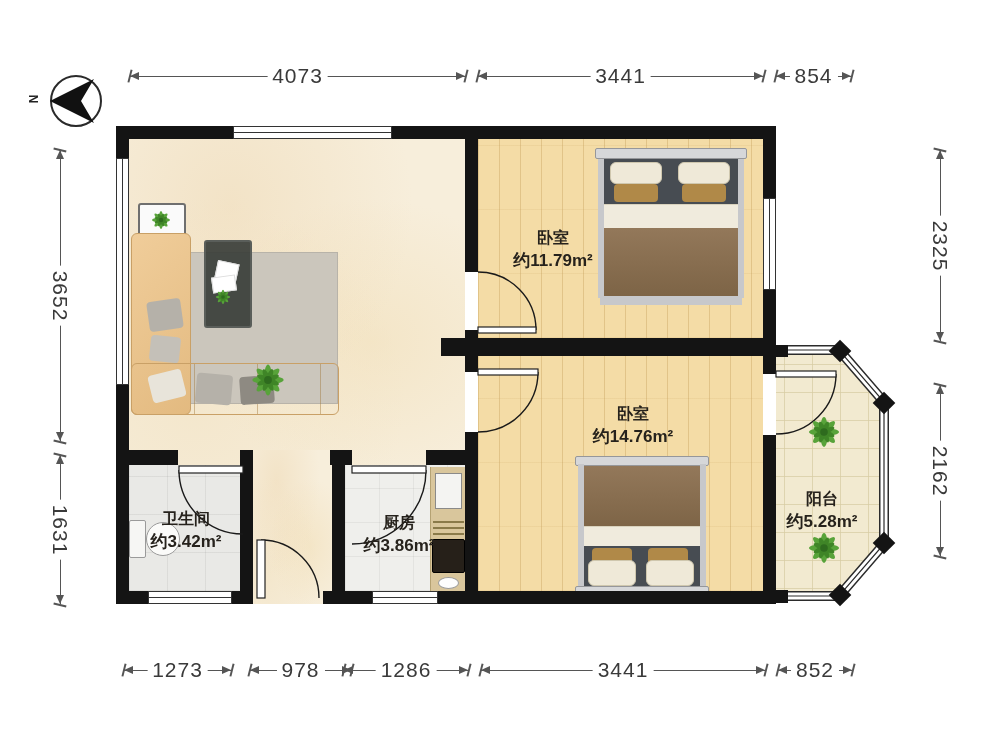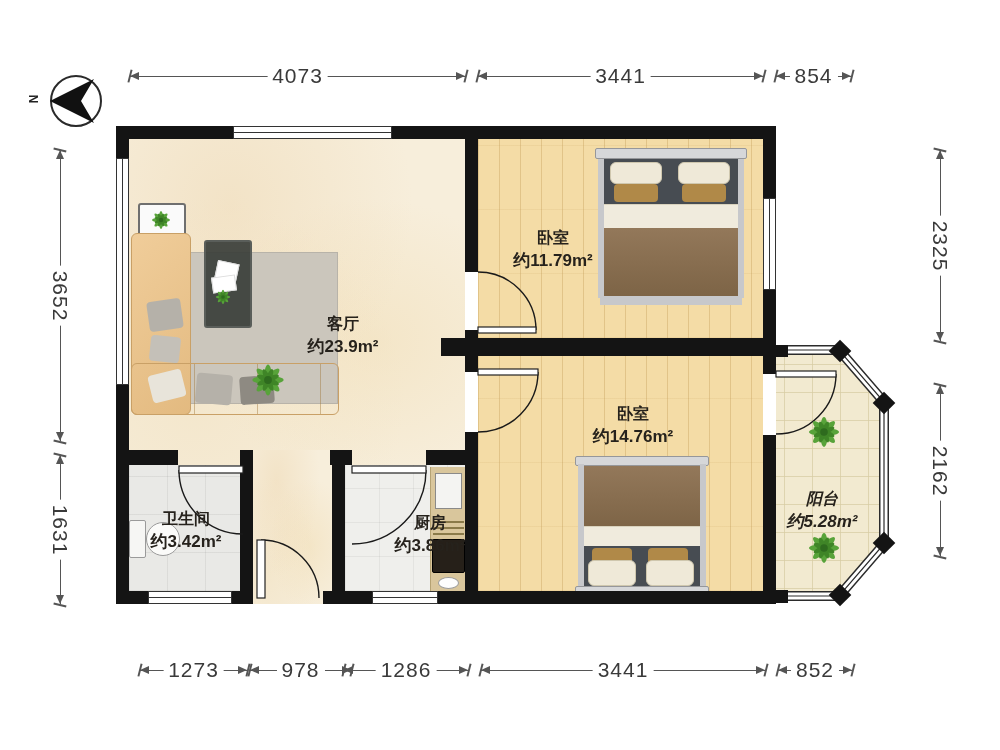--- a/index.html
+++ b/index.html
@@ -243,62 +243,58 @@
     <use href="#plant" transform="translate(824,432) scale(1.25)"></use>
     <use href="#plant" transform="translate(824,548) scale(1.25)"></use>
 
     <g>
       <circle cx="76" cy="101" r="25" fill="#ffffff" stroke="#2a2a2a" stroke-width="2"></circle>
       <polygon points="50,101 94,79 81,101 94,123" fill="#111111"></polygon>
     </g>
   </svg>
   <span class="north-n">N</span>
 
-  <div class="room-label" style="left:343px;top:336px;">
-    <span class="rname">客厅</span>
-    <span class="rarea">约23.9m²</span>
-  </div>
   <div class="room-label" style="left:553px;top:250px;">
     <span class="rname">卧室</span>
     <span class="rarea">约11.79m²</span>
   </div>
   <div class="room-label" style="left:633px;top:426px;">
     <span class="rname">卧室</span>
     <span class="rarea">约14.76m²</span>
   </div>
   <div class="room-label" style="left:186px;top:531px;">
     <span class="rname">卫生间</span>
     <span class="rarea">约3.42m²</span>
   </div>
-  <div class="room-label" style="left:399px;top:535px;margin-left:31px;">
+  <div class="room-label" style="left:399px;top:535px;">
     <span class="rname">厨房</span>
     <span class="rarea">约3.86m²</span>
   </div>
-  <div class="room-label" style="left:822px;top:511px;font-style:italic;">
+  <div class="room-label" style="left:822px;top:511px;">
     <span class="rname">阳台</span>
     <span class="rarea">约5.28m²</span>
   </div>
 
   <div class="dim dim-h" style="left:130px;top:68px;width:335px;">
     <i class="t-a"></i>
       <i class="t-b"></i>
       <span class="dim-label">4073</span>
   </div>
   <div class="dim dim-h" style="left:478px;top:68px;width:285px;">
     <i class="t-a"></i>
       <i class="t-b"></i>
       <span class="dim-label">3441</span>
   </div>
   <div class="dim dim-h" style="left:776px;top:68px;width:75px;">
     <i class="t-a"></i>
       <i class="t-b"></i>
       <span class="dim-label">854</span>
   </div>
 
-  <div class="dim dim-h" style="left:140px;top:662px;width:107px;padding-left:28px;">
+  <div class="dim dim-h" style="left:124px;top:662px;width:107px;padding-left:28px;">
     <i class="t-a"></i>
       <i class="t-b"></i>
       <span class="dim-label">1273</span>
   </div>
   <div class="dim dim-h" style="left:250px;top:662px;width:101px;">
     <i class="t-a"></i>
       <i class="t-b"></i>
       <span class="dim-label">978</span>
   </div>
   <div class="dim dim-h" style="left:344px;top:662px;width:124px;">

